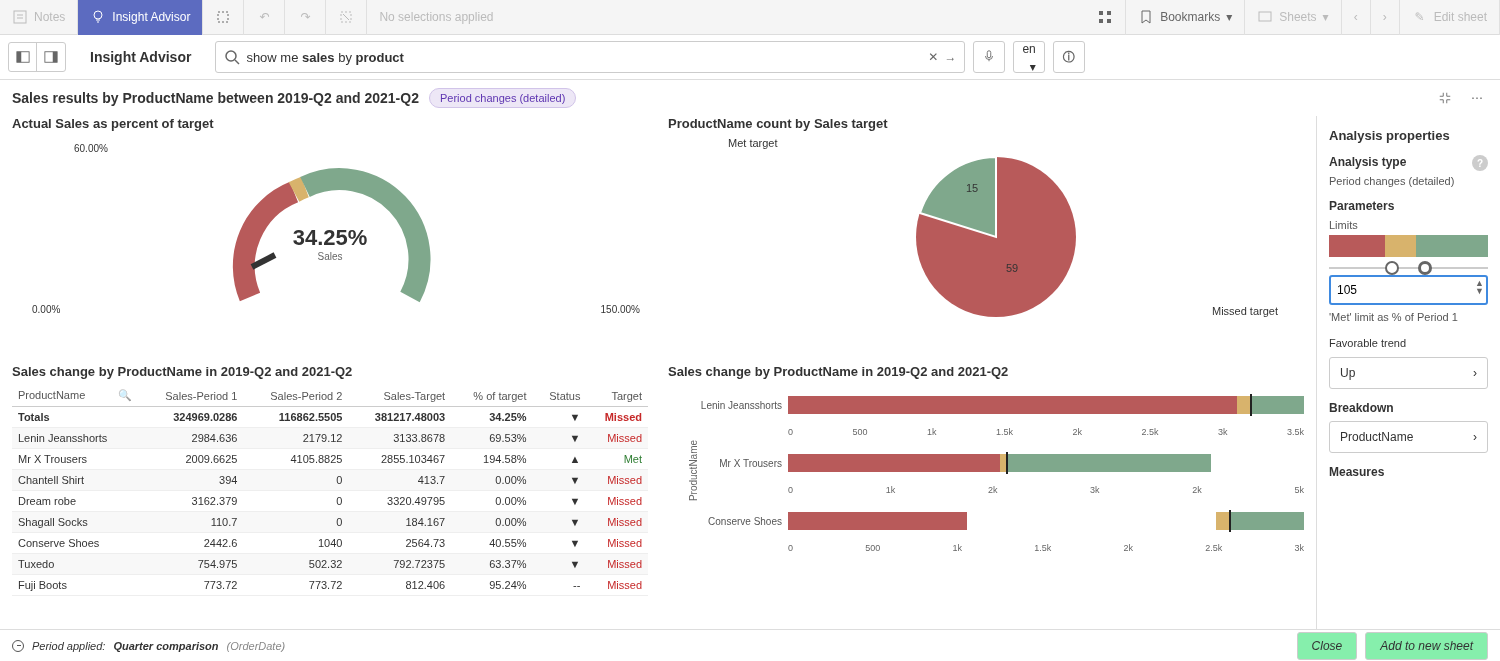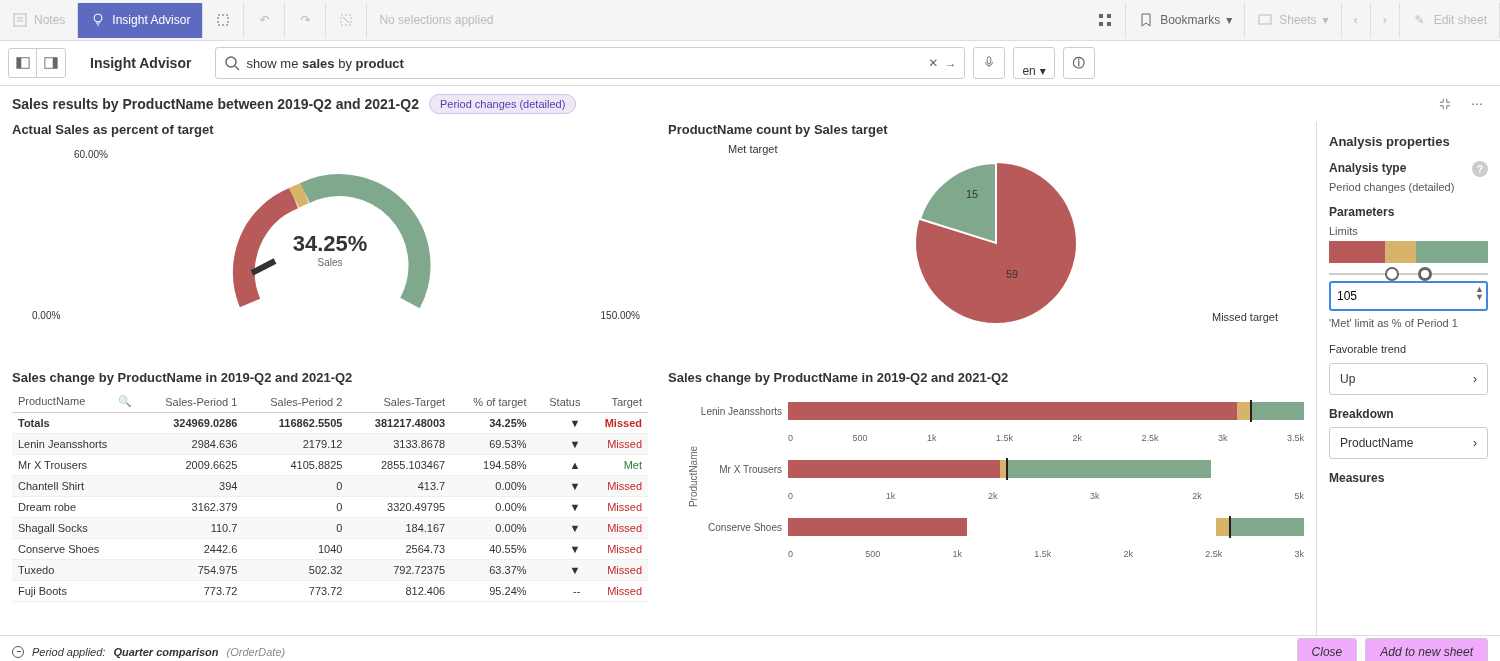--- a/index.html
+++ b/index.html
@@ -1,37 +1,37 @@
 <!DOCTYPE html>
 <html><head>
 <meta charset="utf-8">
 <style>
 * { box-sizing: border-box; margin: 0; padding: 0; }
 body { font-family: -apple-system, "Segoe UI", Arial, sans-serif; font-size: 12px; color: #333; background: #fff; width: 1500px; height: 661px; overflow: hidden; }
 
 
-.topbar { height: 41px; background: #f5f5f5; border-bottom: 1px solid #ddd; display: flex; align-items: center; }
+.topbar { height: 35px; background: #f5f5f5; border-bottom: 1px solid #ddd; display: flex; align-items: center; }
 .topbar-btn { height: 35px; padding: 0 12px; display: flex; align-items: center; gap: 6px; color: #666; cursor: pointer; border-right: 1px solid #e0e0e0; }
 .topbar-btn.active { background: #5C6BC0; color: #fff; }
 .topbar-btn.disabled { color: #bbb; }
 .topbar-spacer { flex: 1; }
 .icon { width: 16px; height: 16px; display: inline-flex; align-items: center; justify-content: center; }
 .icon svg { width: 16px; height: 16px; }
 
 
 .searchrow { height: 45px; display: flex; align-items: center; padding: 0 8px; gap: 8px; border-bottom: 1px solid #ddd; }
 .panel-toggle { display: flex; border: 1px solid #ccc; border-radius: 3px; overflow: hidden; }
 .panel-toggle > div { width: 28px; height: 28px; display: flex; align-items: center; justify-content: center; border-right: 1px solid #ccc; cursor: pointer; }
 .panel-toggle > div:last-child { border-right: none; }
 .ia-title { font-weight: 600; font-size: 14px; padding: 0 16px; }
 .searchbox { flex: 1; max-width: 750px; height: 32px; border: 1px solid #ccc; border-radius: 3px; display: flex; align-items: center; padding: 0 8px; gap: 6px; }
 .searchbox input { flex: 1; border: none; outline: none; font-size: 13px; }
 .searchbox .hl { font-weight: 600; }
 .round-btn { width: 32px; height: 32px; border: 1px solid #ccc; border-radius: 3px; display: flex; align-items: center; justify-content: center; cursor: pointer; }
-.lang { height: 32px; border: 1px solid #ccc; border-radius: 3px; padding: 0 8px; display: flex; align-items: flex-end; gap: 4px; cursor: pointer; }
+.lang { height: 32px; border: 1px solid #ccc; border-radius: 3px; padding: 0 8px; display: flex; align-items: flex-end; gap: 4px; cursor: pointer; flex-direction: column; }
 
 
 .headrow { height: 36px; display: flex; align-items: center; padding: 0 12px; gap: 10px;}
 .headrow h2 { font-size: 14px; font-weight: 600; }
 .chip { background: #EDE7F6; color: #5E35B1; border: 1px solid #D1C4E9; border-radius: 12px; padding: 3px 10px; font-size: 11px; }
 .headrow .spacer { flex: 1; }
 .head-icon { width: 22px; height: 22px; color: #666; cursor: pointer; display:flex;align-items:center;justify-content:center;}
 
 
 .main { display: flex; height: calc(661px - 35px - 45px - 36px - 32px); }
@@ -89,21 +89,21 @@
 .slider-track { height:2px; background:#ccc; position:relative; margin:10px 0 6px;}
 .slider-handle { position:absolute; top:-6px; width:14px; height:14px; border-radius:50%; border:2px solid #666; background:#fff;}
 .side input[type=number]{ width:100%; padding:6px; border:2px solid #3F8AE0; border-radius:3px; font-size:12px;}
 .side .spinwrap { position:relative;}
 .side .spinbtns { position:absolute; right:4px; top:4px; font-size:9px; color:#666; line-height:8px;}
 .select-row { border:1px solid #ccc; border-radius:3px; padding:8px 10px; display:flex; justify-content:space-between; align-items:center; cursor:pointer; margin-top:4px;font-size:12px;}
 
 
 .footer { height: 32px; border-top: 1px solid #ddd; display:flex; align-items:center; padding:0 12px; gap:8px; font-size:11px;font-style:italic;}
 .footer .spacer{flex:1;}
-.btn { border:1px solid #ccc; border-radius:3px; padding:6px 14px; cursor:pointer; font-size:12px; background:#f0abfc;}
+.btn { border:1px solid #ccc; border-radius:3px; padding:6px 14px; cursor:pointer; font-size:12px; background:#86efac;}
 .clock{width:12px;height:12px;border:1.5px solid #555;border-radius:50%;position:relative;}
 .clock:after{content:'';position:absolute;width:4px;height:1.5px;background:#555;top:4px;left:4px;}
 
 </style>
 </head>
 <body>
 
 <div class="topbar">
   <div class="topbar-btn disabled">
     <span class="icon">

